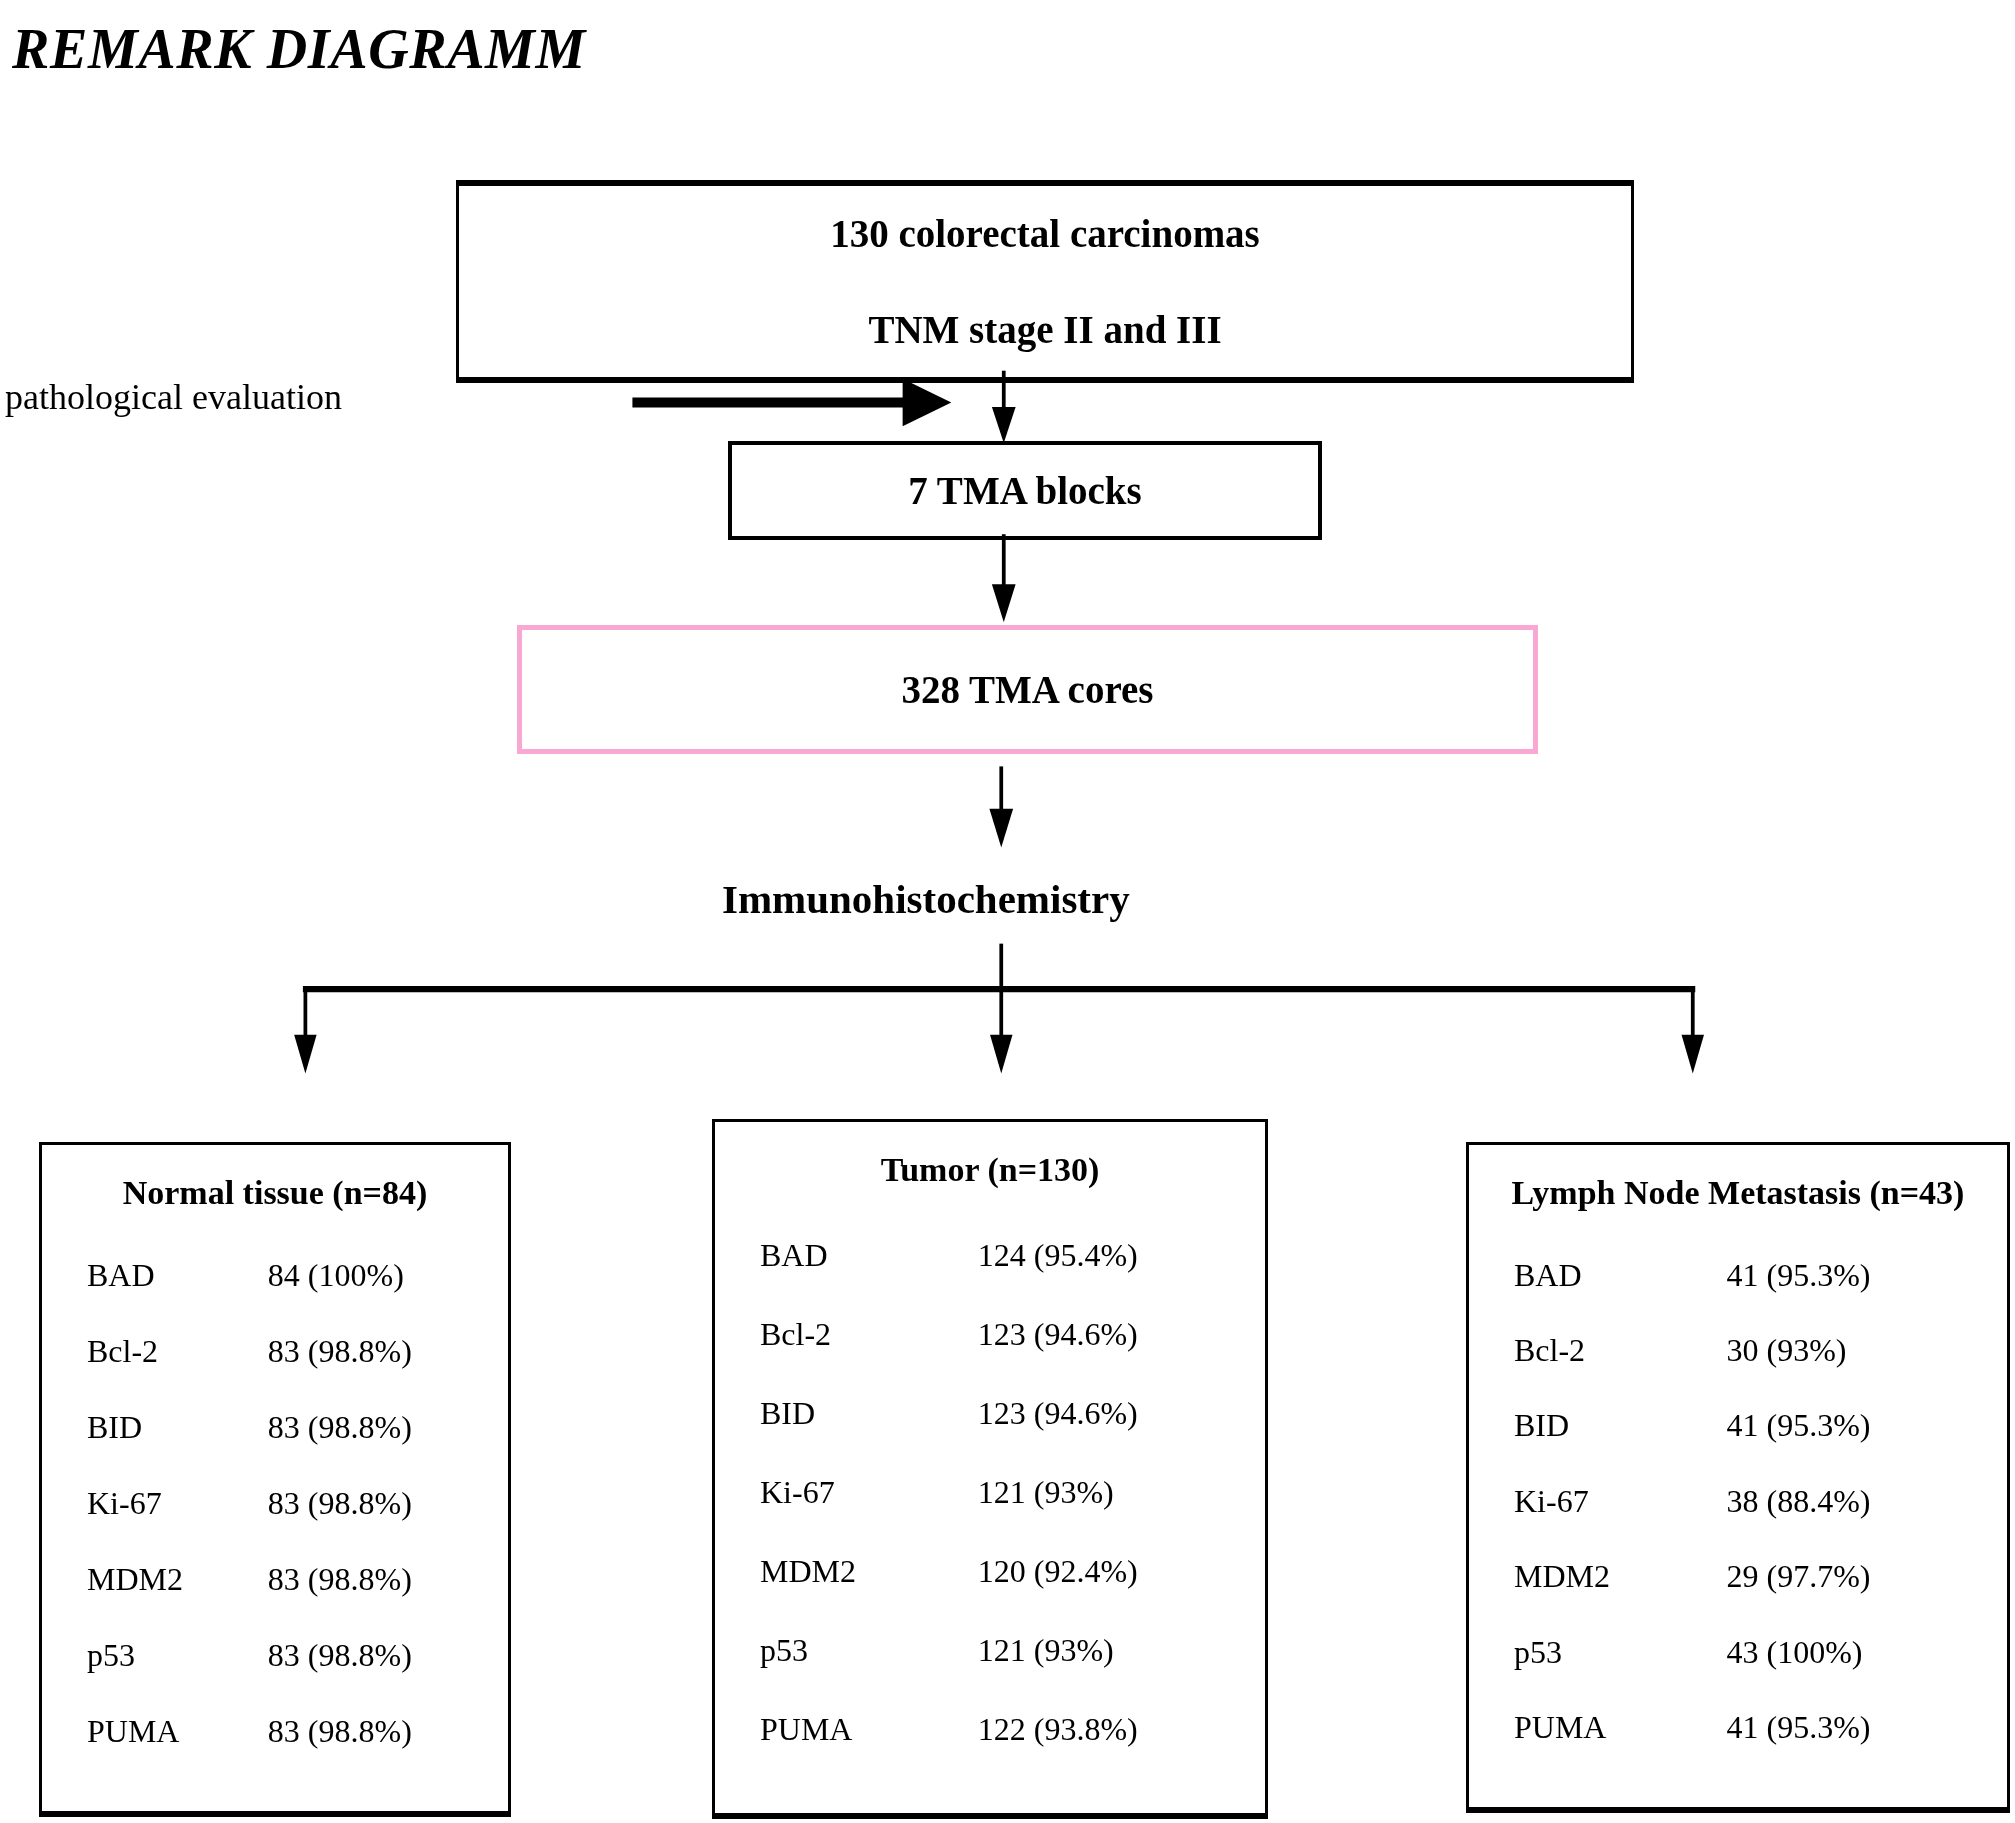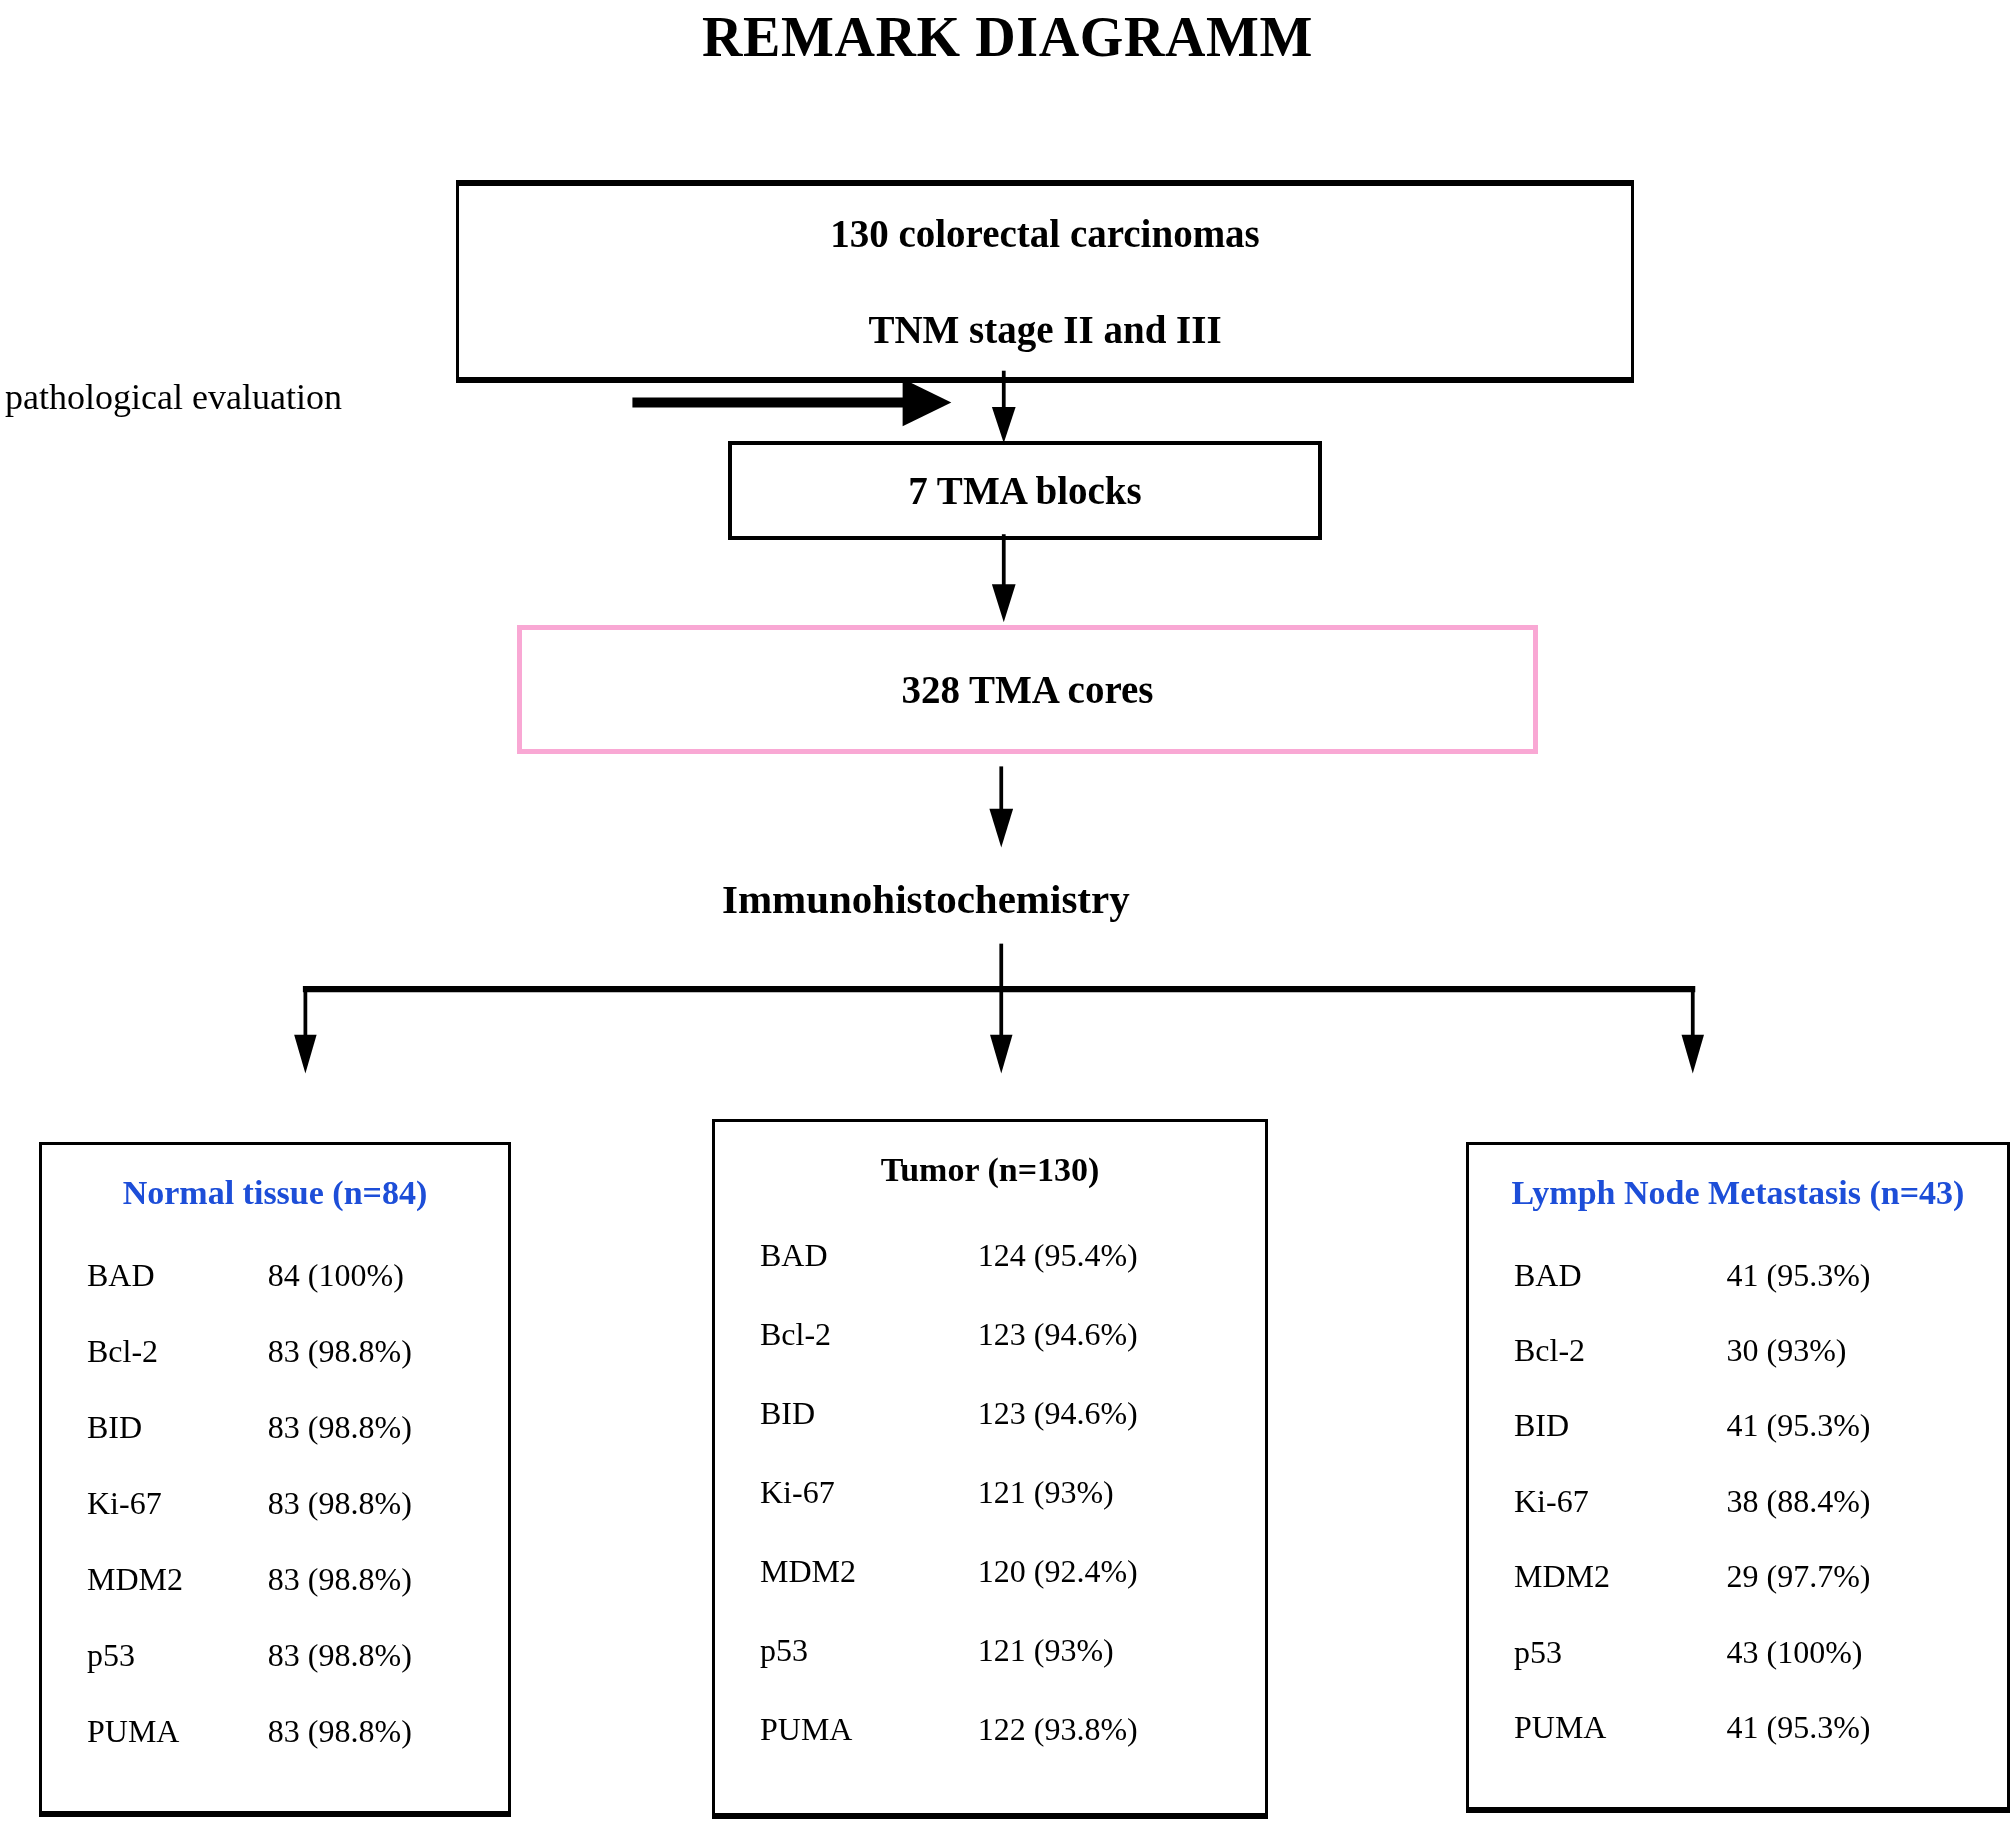--- a/index.html
+++ b/index.html
@@ -5,23 +5,24 @@
   html,body{margin:0;padding:0;background:#ffffff;}
   body{
     position:relative;
     width:2015px;height:1823px;
     font-family:"Liberation Serif","DejaVu Serif",serif;
     color:#000;
     overflow:hidden;
   }
   .page-title{
     position:absolute;top:5px;left:0;right:0;
-    text-align:center;
+    text-align:left;
     font-size:56px;font-weight:bold;letter-spacing:0.6px;
-    margin:0;
+    margin:12px;
+    font-style:italic;
   }
   .node{
     position:absolute;
     display:flex;align-items:center;justify-content:center;
     font-weight:bold;font-size:39px;
     background:#fff;text-align:center;
   }
   .box-carcinomas{
     left:456px;top:180px;width:1172px;height:191px;
     border:3.7px solid #000;border-top-width:6.2px;border-bottom-width:6.2px;
@@ -56,21 +57,21 @@
     display:flex;flex-direction:column;
   }
   .group-normal{left:39px;top:1142px;width:466px;height:666px;}
   .group-tumor{left:712px;top:1119px;width:550px;height:691px;}
   .group-lnm{left:1466px;top:1142px;width:538px;height:662px;}
   .group-title{
     margin:29px 5px 0;
     text-align:center;
     font-size:34px;font-weight:bold;
   }
-  .group-title.accent{color:#1d4ed8;}
+  .group-title.accent{color:#000000;}
   .rows{
     flex:1;
     display:flex;flex-direction:column;justify-content:space-evenly;
     padding:6.2px 10px 22.5px 45px;
     font-size:32px;
   }
   .row{display:flex;}
   .row-label{width:44%;}
   .row-value{flex:1;}
 </style>

